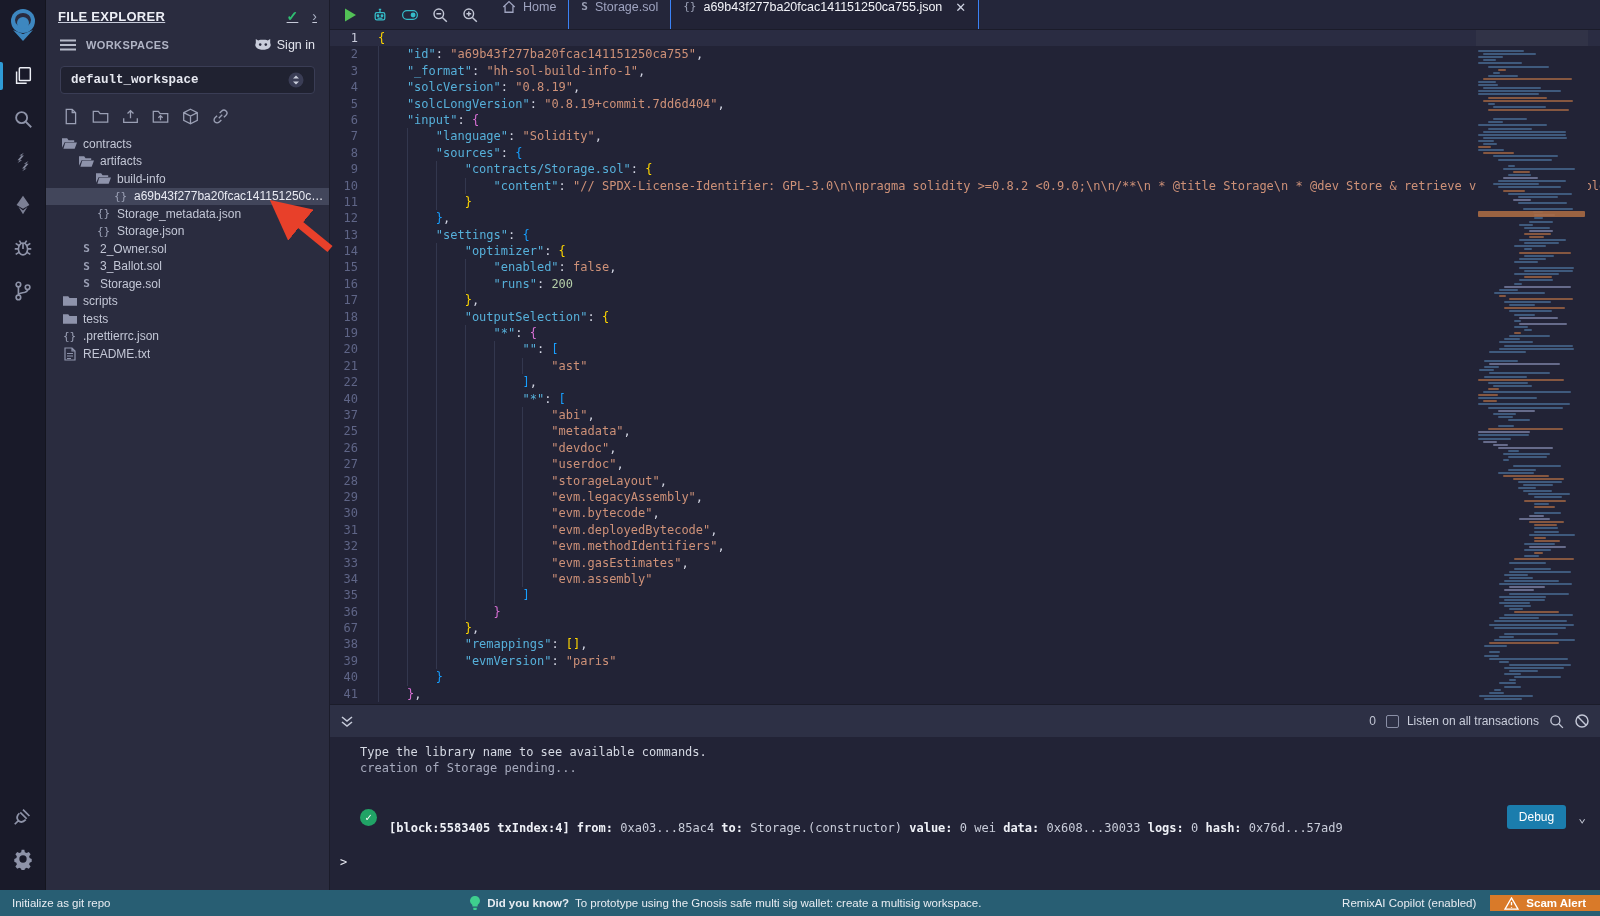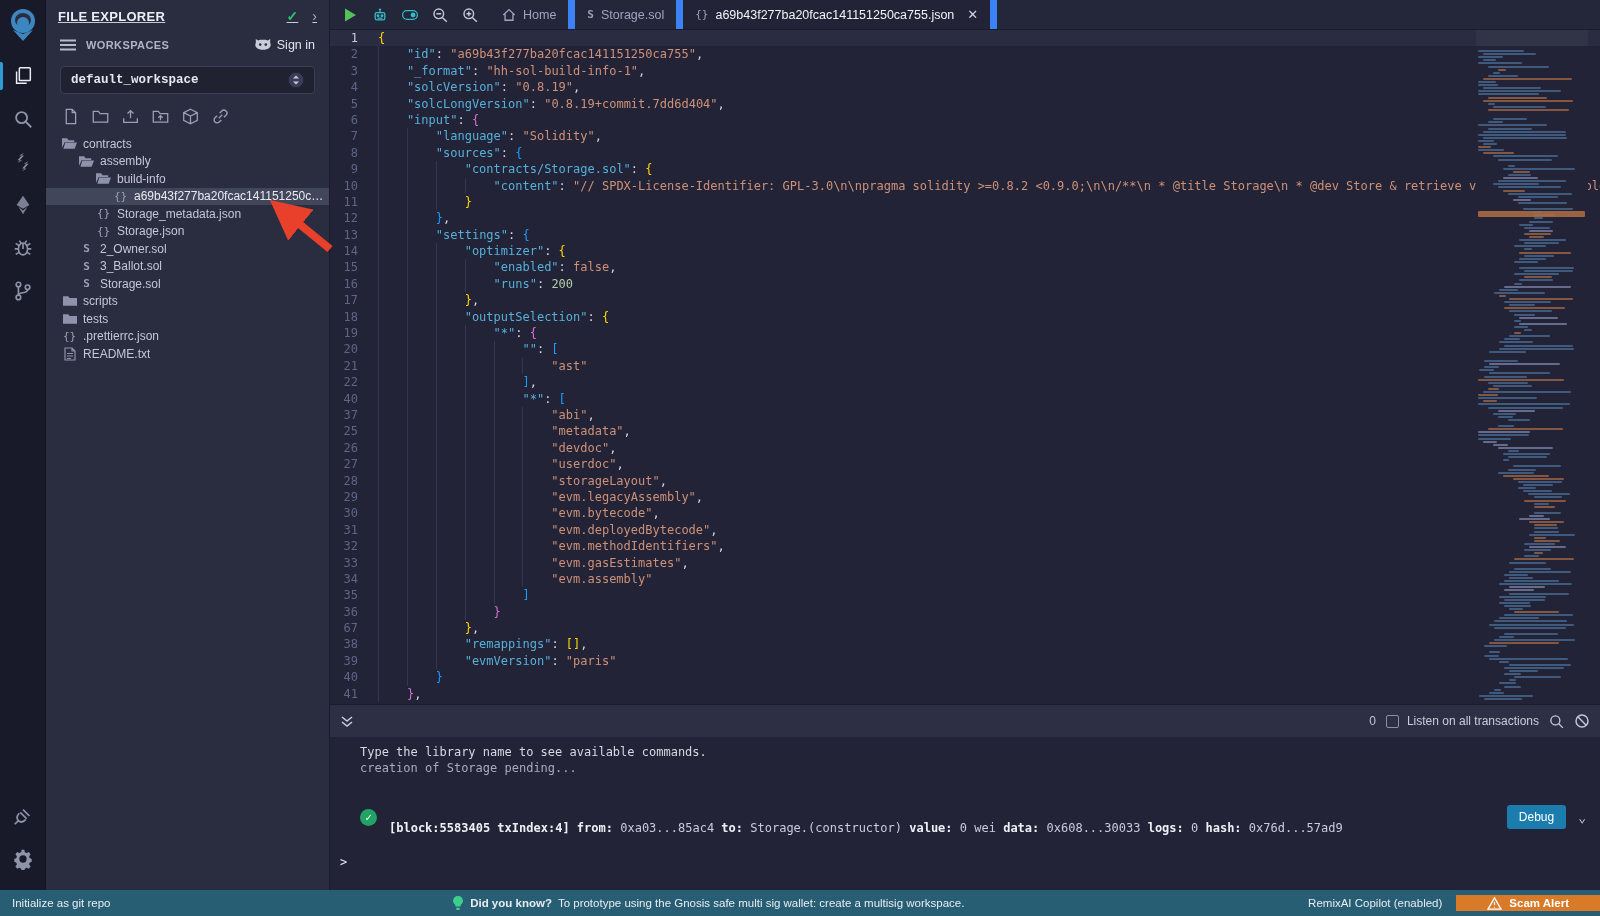--- a/index.html
+++ b/index.html
@@ -37,21 +37,21 @@
   .trow .ticon { width:15px; margin-right:6px; display:inline-flex; justify-content:center; color:#8e93ab; flex:0 0 auto; }
   .trow.selected { background:#42465b; color:#e8eaf2; }
   .trow .tlabel { overflow:hidden; text-overflow:ellipsis; }
   .braces { font-family:"DejaVu Sans Mono", monospace; font-size:11px; color:#9ba0b5; }
   .solglyph { font-family:"DejaVu Sans Mono", monospace; font-size:11px; font-weight:bold; color:#9ba0b5; }
   
   .editor-col { position:absolute; left:330px; top:0; width:1270px; height:890px; background:#222336; }
   .tabbar { height:30px; background:#24263a; display:flex; align-items:stretch; border-bottom:1px solid #1b1c2a; }
   .tb-tools { display:flex; align-items:center; gap:14px; padding:0 12px; }
   .tb-tools svg { width:16px; height:16px; cursor:pointer; }
-  .tab { display:flex; align-items:center; gap:7px; padding:0 12px; font-size:12.5px; color:#9fa4c0; border-right:7px solid #3b82f6; cursor:pointer; }
+  .tab { display:flex; gap:7px; padding:0 12px; font-size:12.5px; color:#9fa4c0; border-right:1px solid #3b82f6; cursor:pointer; }
   .tab:first-of-type { border-left:1px solid #2e3047; }
   .tab.active { background:#222336; color:#f2f3f8; }
   .tab .closex { margin-left:6px; font-size:13px; color:#cfd3e2; }
   
   .editor { position:relative; height:674px; overflow:hidden; font-family:"DejaVu Sans Mono", monospace; font-size:12px; line-height:16.4px; }
   .cl { display:flex; height:16.4px; white-space:pre; }
   .cl.current { background:#2a2c42; }
   .ln { width:48px; text-align:right; padding-right:20px; color:#5f6587; flex:0 0 auto; }
   .cl.current .ln { color:#c8cbda; }
   .code { flex:1; overflow:hidden; }
@@ -83,21 +83,21 @@
   .debug-btn { margin-left:auto; background:#1b7dad; color:#fff; border:none; border-radius:3px; font-size:12px; padding:5px 12px; font-family:"Liberation Sans", sans-serif; cursor:pointer; flex:0 0 auto; }
   .tx-chev { color:#c9cdda; font-size:13px; flex:0 0 auto; cursor:pointer; }
   .prompt { position:absolute; left:10px; top:118px; color:#e8eaf2; }
   
   .statusbar { position:absolute; left:0; top:890px; width:100%; height:26px; background:#285e73; display:flex; align-items:center; font-size:11.5px; color:#e8ecf2; }
   .sb-left { padding:0 12px; }
   .sb-center { flex:1; display:flex; align-items:center; justify-content:center; gap:6px; }
   .sb-center b { font-weight:bold; }
   .bulb { color:#3ecf8e; }
   .sb-copilot { padding:0 14px; }
-  .scam { height:16px; background:#d97a29; display:flex; align-items:center; gap:7px; padding:0 31px; font-weight:bold; color:#fff; cursor:pointer; }
+  .scam { height:16px; background:#d97a29; display:flex; align-items:center; gap:7px; padding:0 14px; font-weight:bold; color:#fff; cursor:pointer; }
   
   .arrow-overlay { position:absolute; left:0; top:0; width:1600px; height:916px; pointer-events:none; }
 </style>
 </head>
 <body>
 
 <div class="app">
 
   <div class="rail">
     <svg class="rail-logo" viewBox="0 0 32 34">
@@ -212,21 +212,21 @@
             </svg>
           </span>
           <span class="tlabel">contracts</span>
         </div>
         <div class="trow" style="padding-left: 33px;">
           <span class="ticon">
             <svg width="15" height="13" viewBox="0 0 16 13" fill="#8e93ab">
               <path d="M0 1 h5.5 l1.5 2 h6 v2 h-10 L0 11 Z M3.5 5.5 h12.5 l-2.5 6.5 h-12 Z"></path>
             </svg>
           </span>
-          <span class="tlabel">assembly</span>
+          <span class="tlabel">artifacts</span>
         </div>
         <div class="trow" style="padding-left: 50px;">
           <span class="ticon">
             <svg width="15" height="13" viewBox="0 0 16 13" fill="#8e93ab">
               <path d="M0 1 h5.5 l1.5 2 h6 v2 h-10 L0 11 Z M3.5 5.5 h12.5 l-2.5 6.5 h-12 Z"></path>
             </svg>
           </span>
           <span class="tlabel">build-info</span>
         </div>
         <div class="trow selected" style="padding-left: 67px;">

